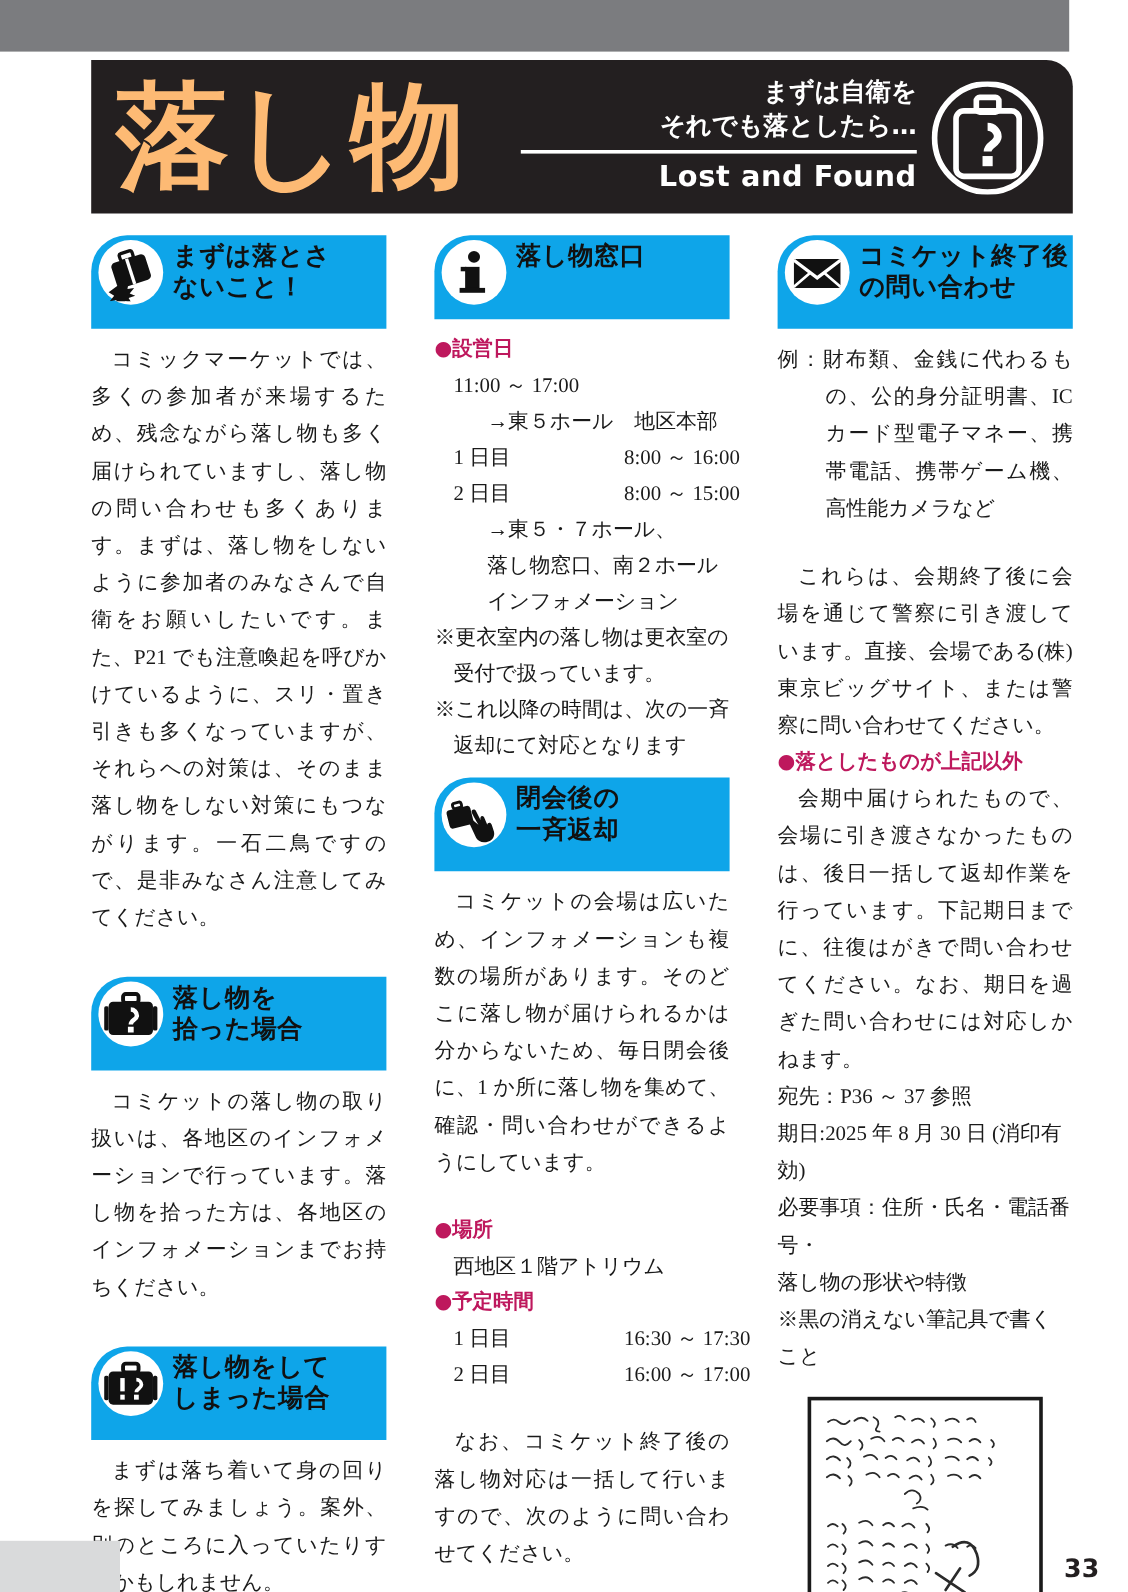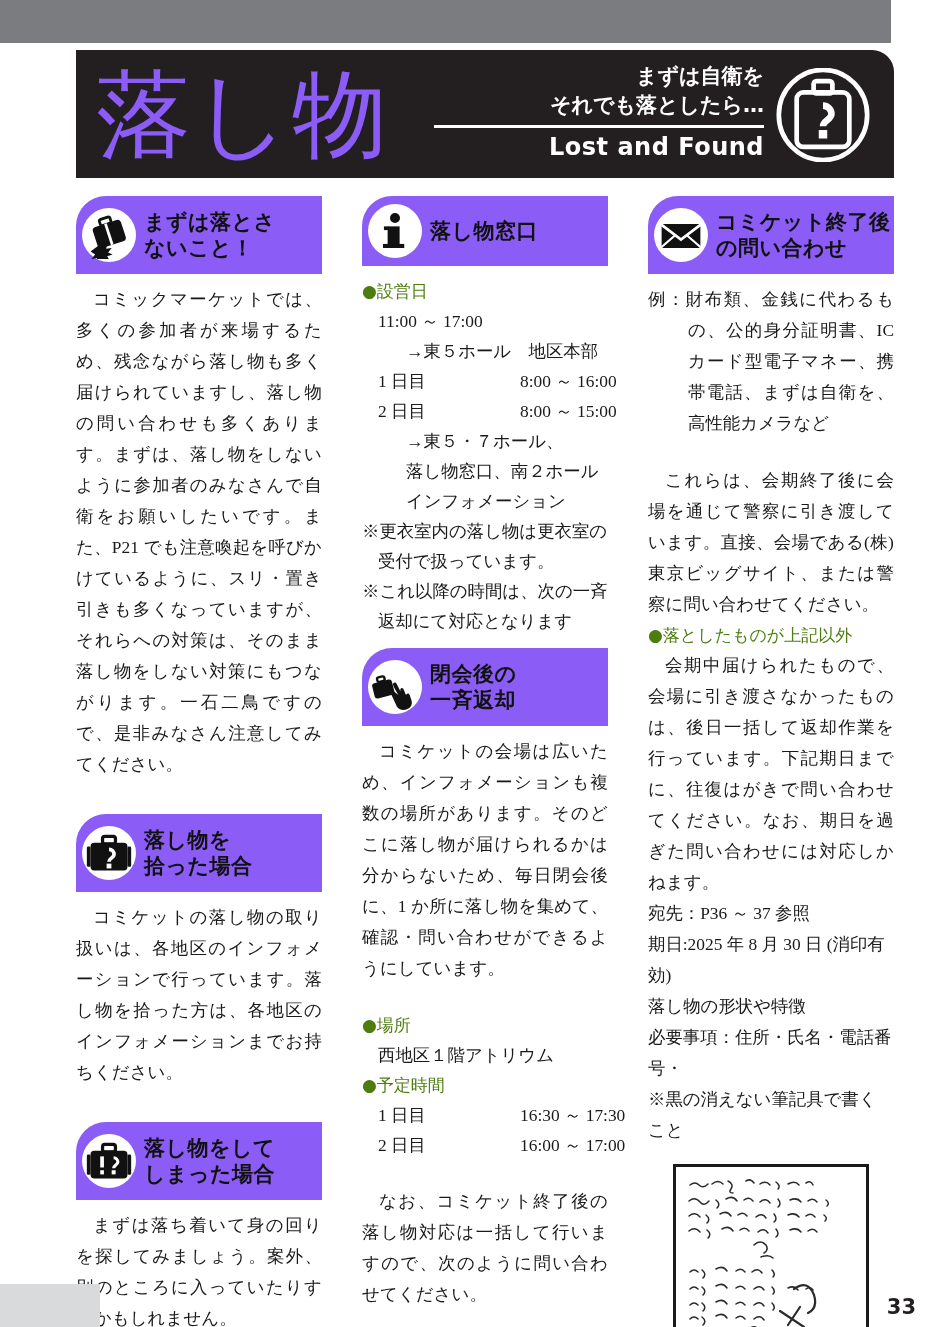--- a/index.html
+++ b/index.html
@@ -33,23 +33,23 @@
     top: 50px;
     width: 818px;
     height: 128px;
     background: #231f20;
     border-radius: 0 22px 0 0;
   }
   .banner-title {
     position: absolute;
     left: 20px;
     top: 4px;
-    color: #8b5cf6;
+    color: #fdba74;
     font-family: "DejaVu Sans", sans-serif;
-    font-weight: 400;
+    font-weight: 700;
     font-size: 95px;
     letter-spacing: 2px;
     line-height: 120px;
     white-space: nowrap;
   }
   .banner-right {
     position: absolute;
     right: 130px;
     top: 12px;
     width: 330px;
@@ -97,26 +97,25 @@
     top: 0;
     width: 246px;
   }
   .col-left   { left: 0px; }
   .col-mid    { left: 286px; }
   .col-right  { left: 572px; }
 
   
   .sec-head {
     position: relative;
-    background: #8b5cf6;
+    background: #0ea5e9;
     border-radius: 30px 0 0 0;
     min-height: 62px;
     margin-bottom: 10px;
     display: flex;
-    align-items: center;
     padding: 4px 0 4px 0;
   }
   .sec-head.tall { min-height: 70px; }
   .sec-icon {
     flex: 0 0 auto;
     width: 54px;
     height: 54px;
     margin: 0 8px 0 6px;
     border-radius: 50%;
     background: #ffffff;
@@ -144,25 +143,25 @@
     text-indent: 17px;
     letter-spacing: 0.1px;
   }
   .gap-sm { height: 12px; }
   .gap-md { height: 26px; }
   .gap-lg { height: 34px; }
 
   
   .bullet-head {
     font-family: "DejaVu Sans", sans-serif;
-    font-weight: 400;
+    font-weight: 700;
     font-size: 17px;
     line-height: 30px;
     letter-spacing: 0;
-    color: #4d7c0f;
+    color: #be185d;
     white-space: nowrap;
   }
 
   
   .line {
     font-size: 17.4px;
     line-height: 30px;
     white-space: nowrap;
     font-family: Liberation Serif, serif;
   }
@@ -394,33 +393,33 @@
         <svg viewBox="0 0 52 52" width="48" height="48">
           <rect x="5" y="14" width="42" height="26" rx="2" fill="#111"></rect>
           <path d="M5 15 L26 31 L47 15" fill="none" stroke="#ffffff" stroke-width="3"></path>
           <path d="M5 39 L20 26 M47 39 L32 26" fill="none" stroke="#ffffff" stroke-width="2.4"></path>
         </svg>
       </div>
       <div class="sec-title">コミケット終了後
 の問い合わせ</div>
     </div>
 
-    <div class="ex-list">例：財布類、金銭に代わるもの、公的身分証明書、IC カード型電子マネー、携帯電話、まずは自衛を、高性能カメラなど</div>
+    <div class="ex-list">例：財布類、金銭に代わるもの、公的身分証明書、IC カード型電子マネー、携帯電話、携帯ゲーム機、高性能カメラなど</div>
 
     <div class="gap-md"></div>
 
     <p class="body">これらは、会期終了後に会場を通じて警察に引き渡しています。直接、会場である(株)東京ビッグサイト、または警察に問い合わせてください。</p>
 
     <div class="bullet-head">●落としたものが上記以外</div>
     <p class="body">会期中届けられたもので、会場に引き渡さなかったものは、後日一括して返却作業を行っています。下記期日までに、往復はがきで問い合わせてください。なお、期日を過ぎた問い合わせには対応しかねます。</p>
 
     <div class="info-line">宛先：P36 ～ 37 参照</div>
     <div class="info-line">期日:2025 年 8 月 30 日 (消印有効)</div>
+    <div class="info-line">必要事項：住所・氏名・電話番号・</div>
     <div class="info-line">落し物の形状や特徴</div>
-    <div class="info-line">必要事項：住所・氏名・電話番号・</div>
     <div class="info-line">※黒の消えない筆記具で書くこと</div>
 
     <div class="postcard">
       <svg viewBox="0 0 184 216" width="184" height="216">
         <g stroke="#2b2b2b" stroke-width="1.5" fill="none" stroke-linecap="round">
           <path d="M14 18 q5 -4 9 0 q4 4 9 -1 M36 17 q6 -5 11 0 M52 14 q6 3 3 8 q-3 4 2 4 M70 14 q5 -3 8 2 M84 17 q6 -4 10 1 M100 15 q5 4 2 7 M112 17 q7 -4 11 1 M130 16 q5 -3 7 2"></path>
           <path d="M13 34 q6 -5 11 1 q4 5 9 -1 M40 33 q5 4 1 8 M50 32 q7 -4 11 2 M68 33 q5 -4 9 1 M84 35 q6 -5 10 1 M102 32 q4 5 0 8 M114 33 q7 -3 11 2 M132 34 q5 -4 9 1 M150 33 q4 3 1 6"></path>
           <path d="M13 49 q6 -5 11 1 M30 48 q5 4 1 8 M44 47 q7 -4 11 2 M62 48 q5 -4 9 1 M80 50 q6 -5 10 1 M98 47 q4 5 0 8 M112 48 q7 -3 11 2 M130 49 q5 -4 9 1 M148 48 q4 3 1 6"></path>
           <path d="M13 64 q6 -5 11 1 M31 63 q5 4 1 8 M46 62 q7 -4 11 2 M64 63 q5 -4 9 1 M82 65 q6 -5 10 1 M100 62 q4 5 0 8 M114 63 q7 -3 11 2 M132 64 q5 -4 9 1"></path>
           <path d="M78 78 q6 -6 12 0 q3 5 -2 8 M85 90 q8 -3 12 1"></path>

